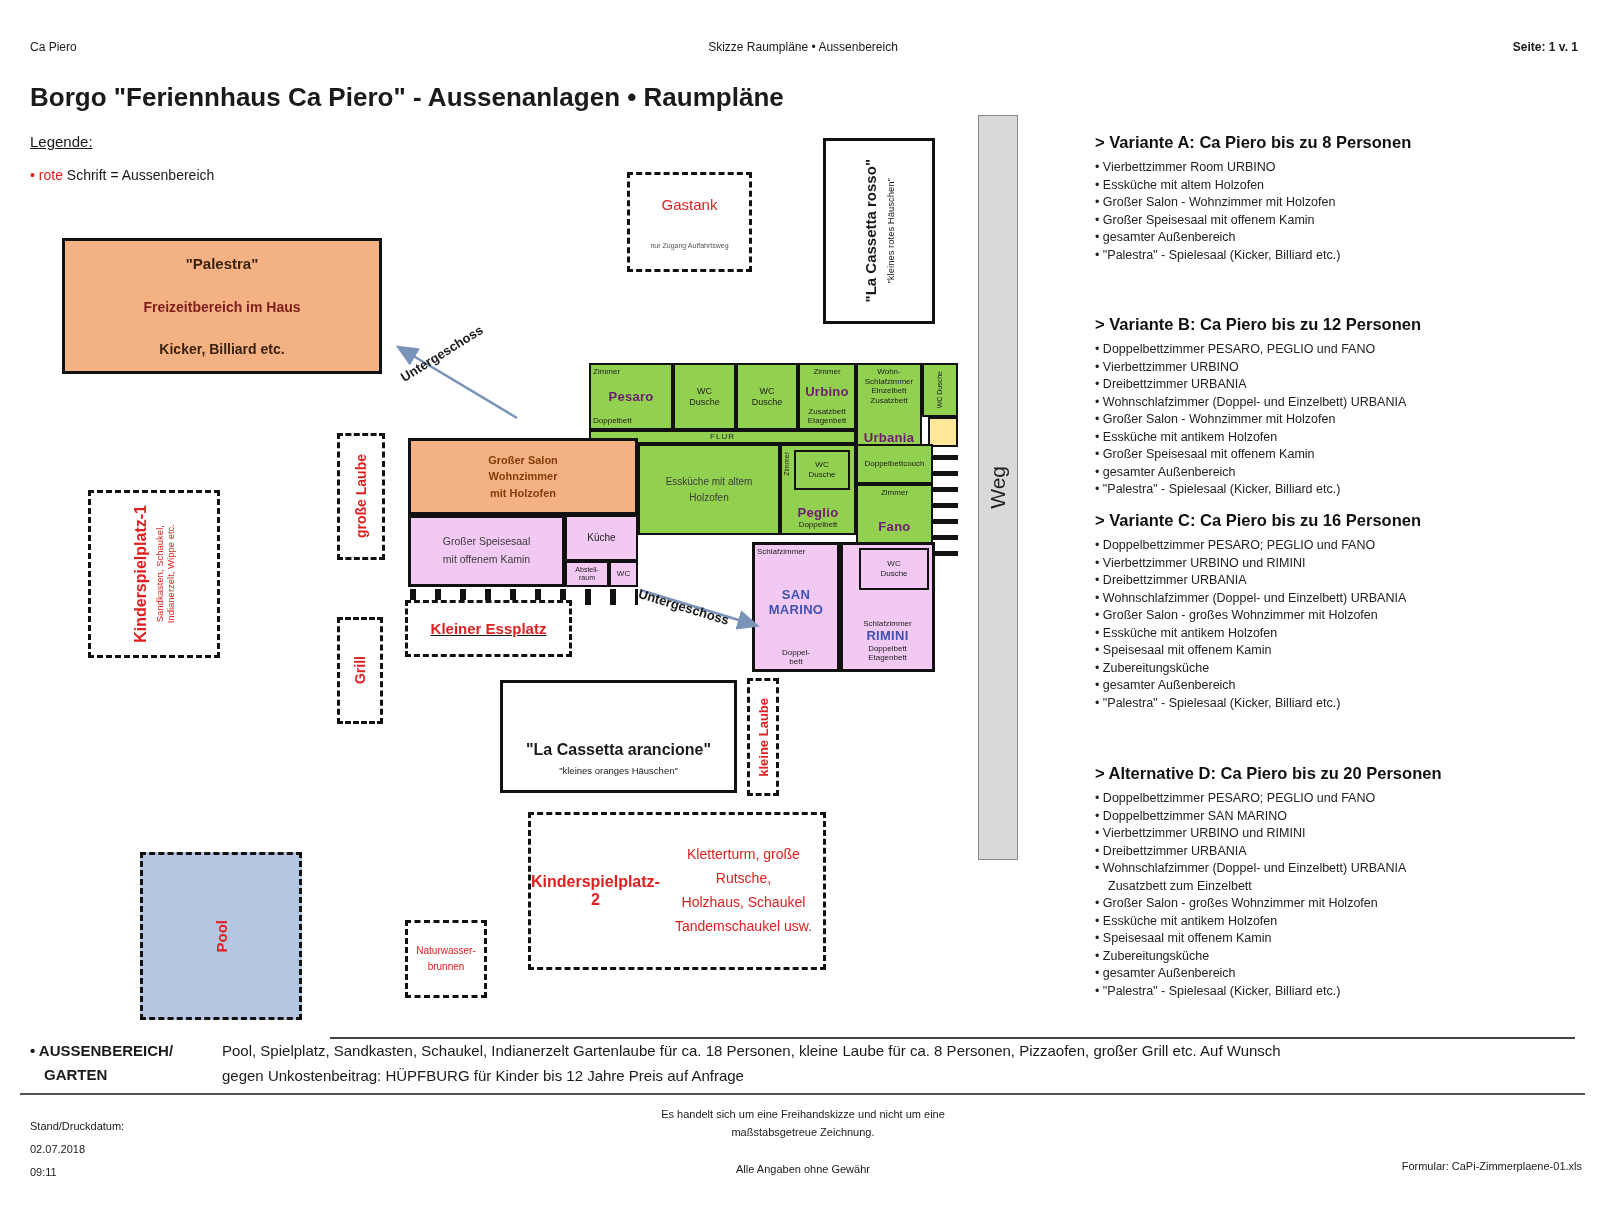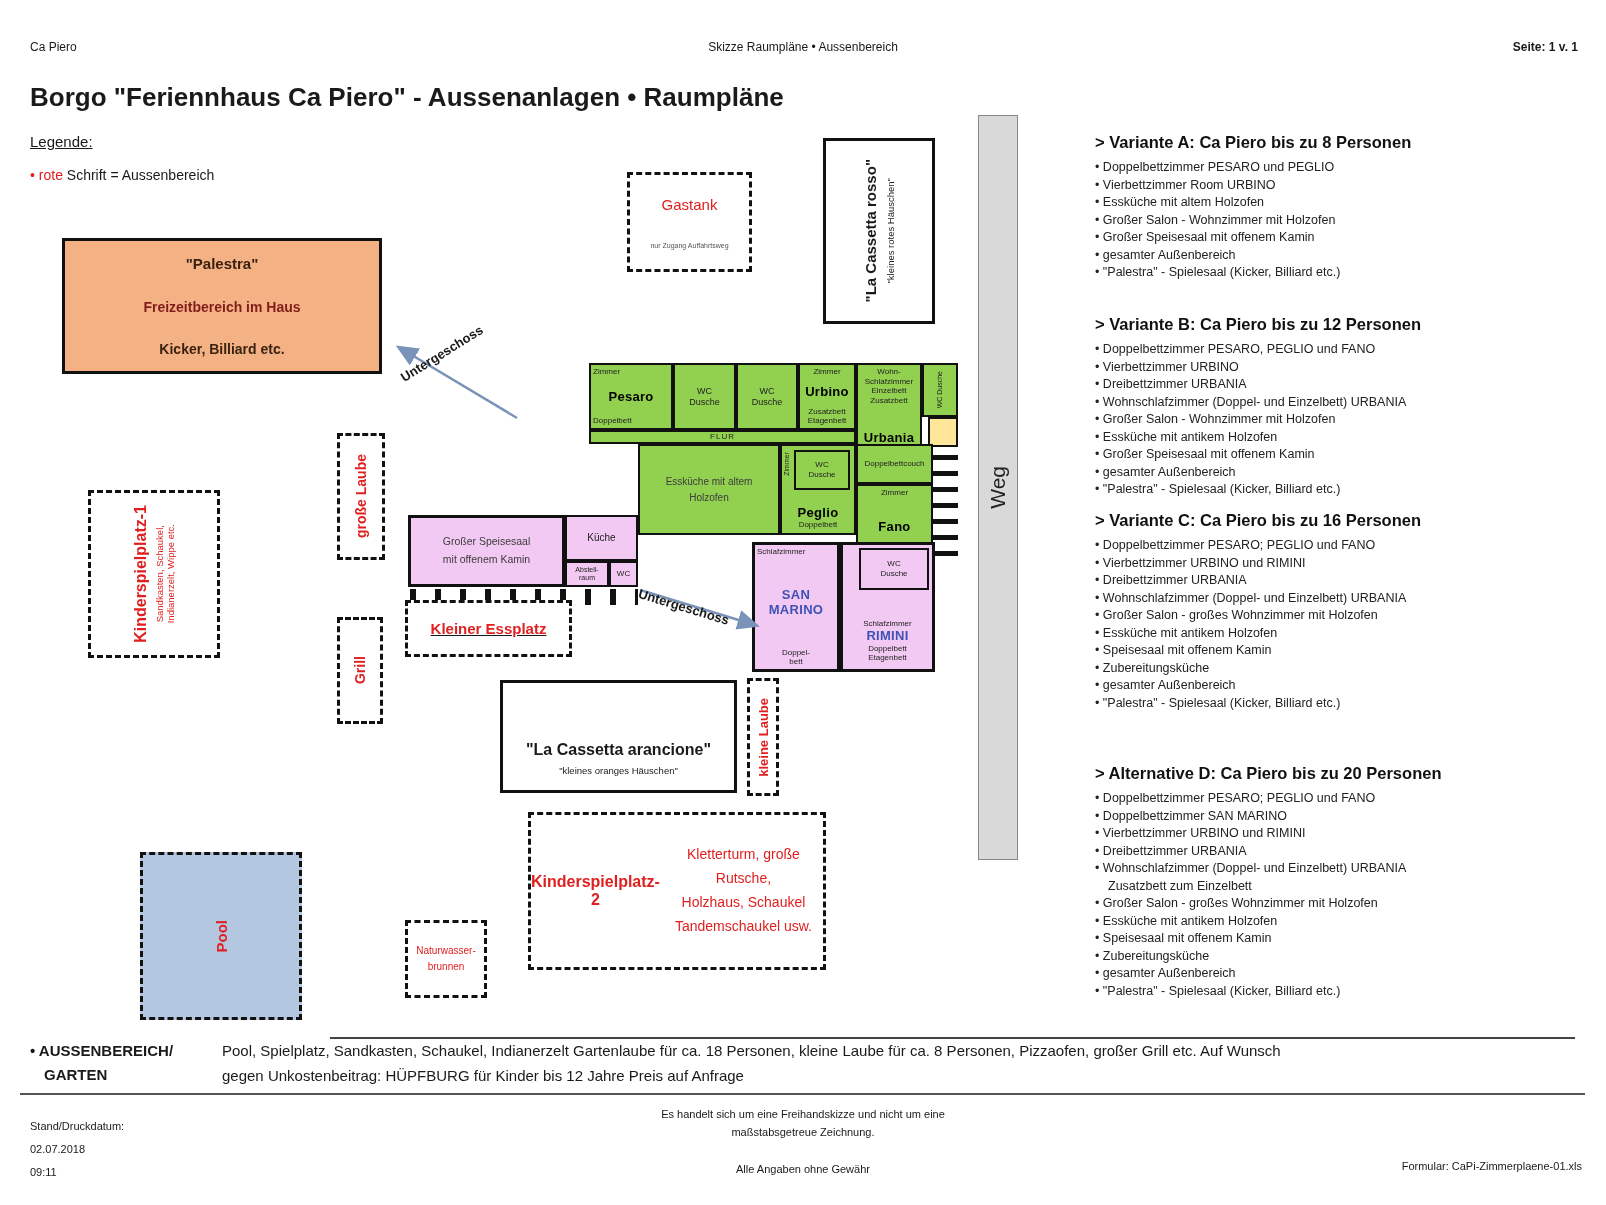--- a/index.html
+++ b/index.html
@@ -6,21 +6,21 @@
   .page{position:relative;width:1606px;height:1205px;background:#ffffff;
         font-family:"Liberation Sans","DejaVu Sans",sans-serif;color:#1a1a1a;overflow:hidden;}
   .abs{position:absolute;box-sizing:border-box;}
   .pre{white-space:pre-line;}
   .vtext{writing-mode:vertical-rl;transform:rotate(180deg);}
   .red{color:#e02020;}
   .bold{font-weight:bold;}
   .room{position:absolute;box-sizing:border-box;background:#92d050;border:2px solid #111;
         display:flex;flex-direction:column;justify-content:space-between;align-items:center;
         font-size:8px;line-height:1.2;color:#222;text-align:center;padding:2px;overflow:hidden;}
-  .room .name{font-weight:bold;font-size:13px;color:#000000;letter-spacing:.3px;}
+  .room .name{font-weight:bold;font-size:13px;color:#701a75;letter-spacing:.3px;}
   .pinkroom{background:#f2c9f2;}
   .pinkroom .name{color:#3f51b5;}
   .dash{position:absolute;box-sizing:border-box;border:3px dashed #111;background:#fff;
         display:flex;align-items:center;justify-content:center;text-align:center;}
   .solid{position:absolute;box-sizing:border-box;border:3px solid #111;background:#fff;
         display:flex;align-items:center;justify-content:center;text-align:center;}
   .hline{position:absolute;height:2px;background:#444;}
   .stairs-h{position:absolute;background:repeating-linear-gradient(90deg,#111 0 6px,transparent 6px 25px);}
   .stairs-v{position:absolute;background:repeating-linear-gradient(180deg,#111 0 5px,transparent 5px 16px);}
   .variant{position:absolute;left:1095px;width:480px;}
@@ -96,20 +96,26 @@
   </div>
   <div class="room" style="left:922px;top:363px;width:36px;height:54px;justify-content:center;">
     <span class="vtext" style="font-size:7px;">WC Dusche</span>
   </div>
   <div class="abs" style="left:928px;top:417px;width:30px;height:30px;background:#ffe699;border:2px solid #111;"></div>
 
   <div class="room" style="left:589px;top:430px;width:267px;height:14px;justify-content:center;padding:0;">
     <span style="font-size:8px;letter-spacing:1px;">FLUR</span>
   </div>
 
+  <div class="abs" style="left:408px;top:438px;width:230px;height:77px;background:#f4b183;border:3px solid #111;
+       display:flex;align-items:center;justify-content:center;">
+    <span class="pre bold" style="font-size:11px;color:#843c0c;text-align:center;line-height:1.5;">Großer Salon
+Wohnzimmer
+mit Holzofen</span>
+  </div>
   <div class="room" style="left:638px;top:444px;width:142px;height:91px;justify-content:center;">
     <span class="pre" style="font-size:10px;color:#3c3c3c;line-height:1.6;">Essküche mit altem
 Holzofen</span>
   </div>
   <div class="room" style="left:780px;top:444px;width:76px;height:91px;justify-content:flex-end;padding:0;">
     <span class="vtext" style="position:absolute;left:1px;top:6px;font-size:7px;">Zimmer</span>
     <span class="pre" style="position:absolute;right:4px;top:4px;width:52px;height:36px;border:2px solid #111;font-size:8px;display:flex;flex-direction:column;justify-content:center;">WC
 Dusche</span>
     <span class="name" style="margin-top:44px;">Peglio</span>
     <span style="margin-bottom:3px;">Doppelbett</span>
@@ -204,21 +210,20 @@
   </div>
 
   <div class="dash" style="left:405px;top:920px;width:82px;height:78px;">
     <span class="red pre" style="font-size:10px;line-height:1.6;">Naturwasser-
 brunnen</span>
   </div>
 
   <div class="variant" style="top:133px;">
     <h3>&gt; Variante A: Ca Piero bis zu 8 Personen</h3>
     <div class="items">
-        <div class="vitem">Doppelbettzimmer PESARO und PEGLIO</div>
         <div class="vitem">Vierbettzimmer Room URBINO</div>
         <div class="vitem">Essküche mit altem Holzofen</div>
         <div class="vitem">Großer Salon - Wohnzimmer mit Holzofen</div>
         <div class="vitem">Großer Speisesaal mit offenem Kamin</div>
         <div class="vitem">gesamter Außenbereich</div>
         <div class="vitem">"Palestra" - Spielesaal (Kicker, Billiard etc.)</div>
       </div>
   </div>
   <div class="variant" style="top:315px;">
     <h3>&gt; Variante B: Ca Piero bis zu 12 Personen</h3>

